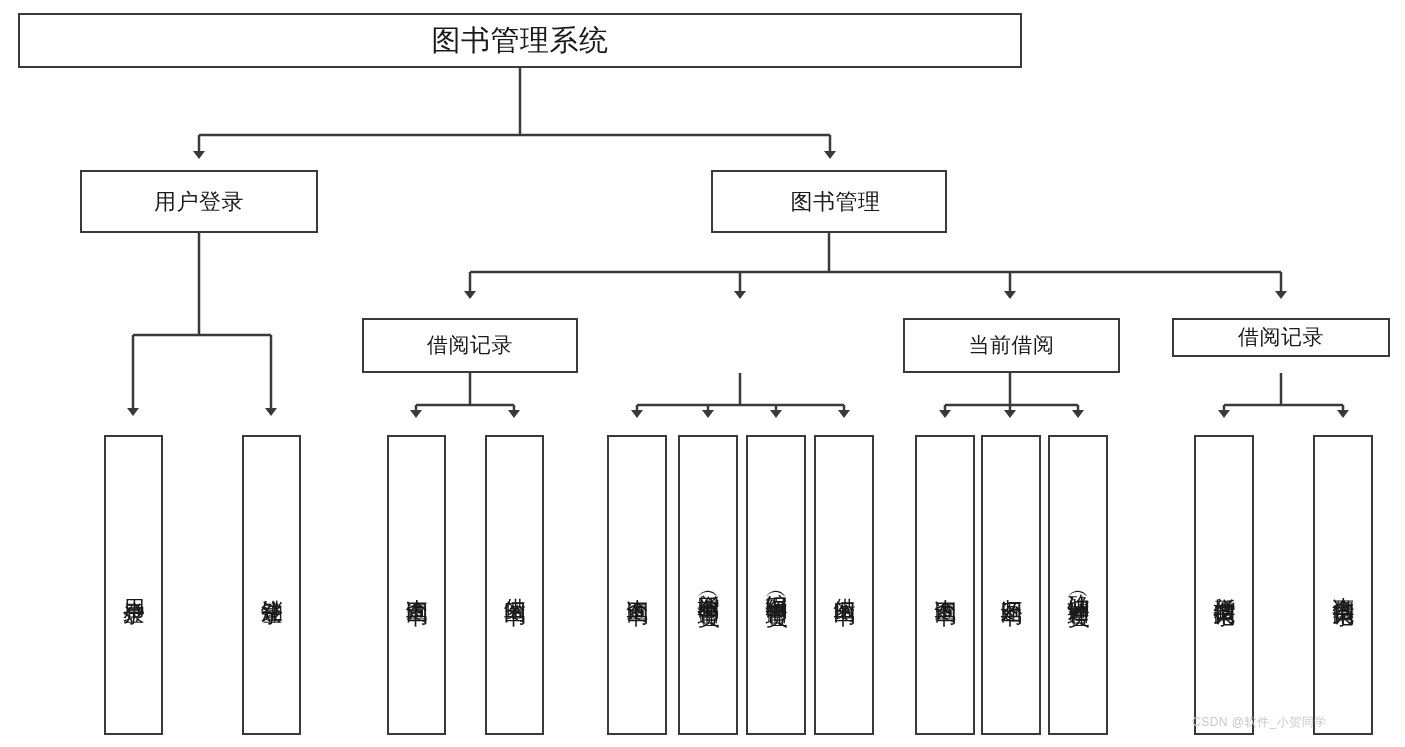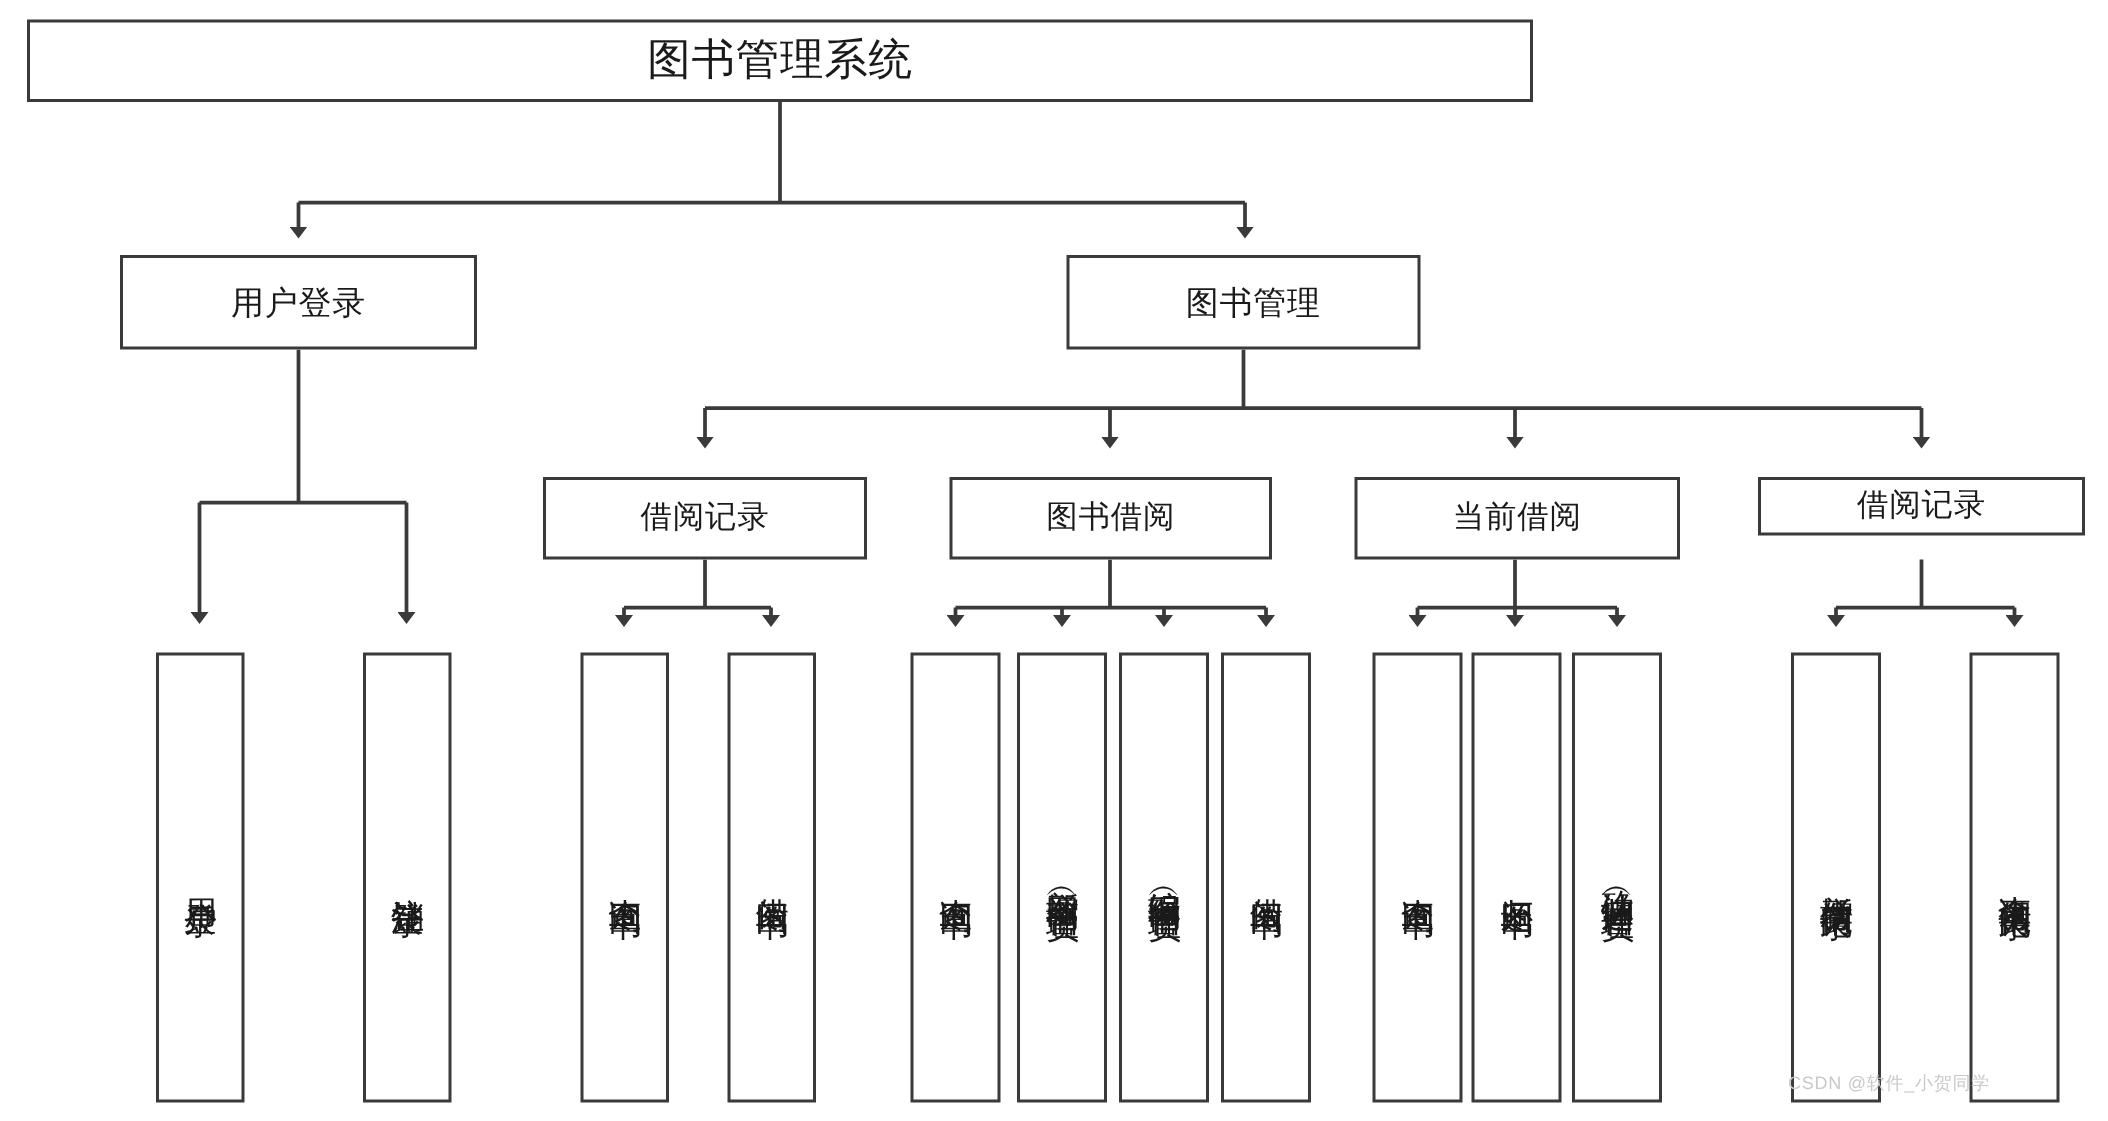--- a/index.html
+++ b/index.html
@@ -126,23 +126,20 @@
   <div class="node lvl2" style="left:80px; top:170px; width:238px; height:63px;">
     <span class="lbl">用户登录</span>
   </div>
   <div class="node lvl2" style="left:711px; top:170px; width:236px; height:63px;padding-left:13px;">
     <span class="lbl">图书管理</span>
   </div>
 
   <div class="node lvl3" style="left:362px; top:318px; width:216px; height:55px;">
     <span class="lbl">借阅记录</span>
   </div>
-  <div class="node lvl3" style="left:633px; top:318px; width:215px; height:55px;">
-    <span class="lbl">图书借阅</span>
-  </div>
   <div class="node lvl3" style="left:903px; top:318px; width:217px; height:55px;">
     <span class="lbl">当前借阅</span>
   </div>
   <div class="node lvl3" style="left:1172px; top:318px; width:218px; height:39px;">
     <span class="lbl">借阅记录</span>
   </div>
 
   <div class="node vert" style="left:104px; top:435px; width:59px; height:300px;">
     <span class="lbl">用户登录</span>
   </div>

